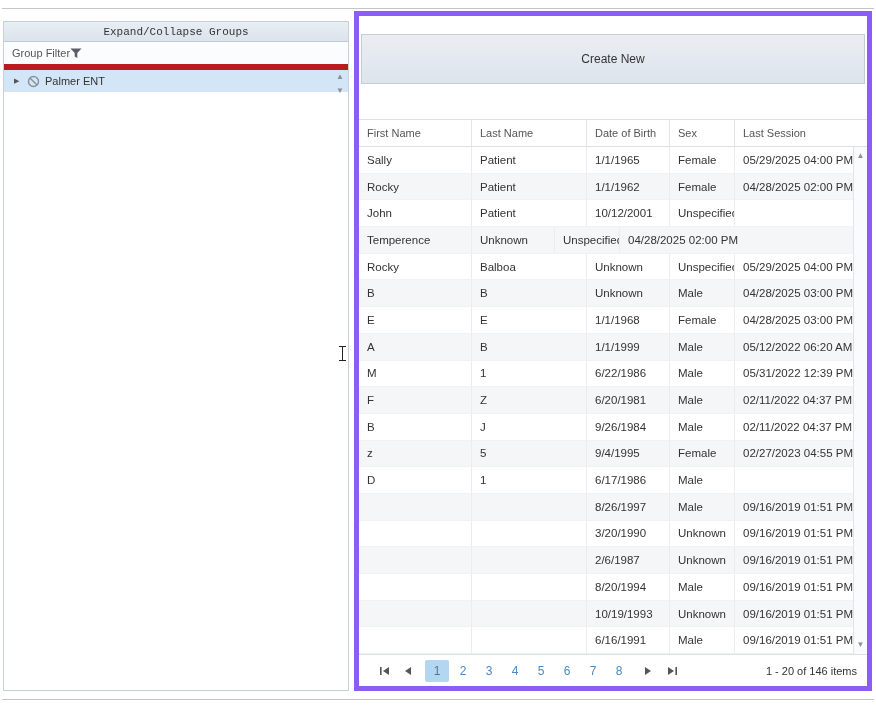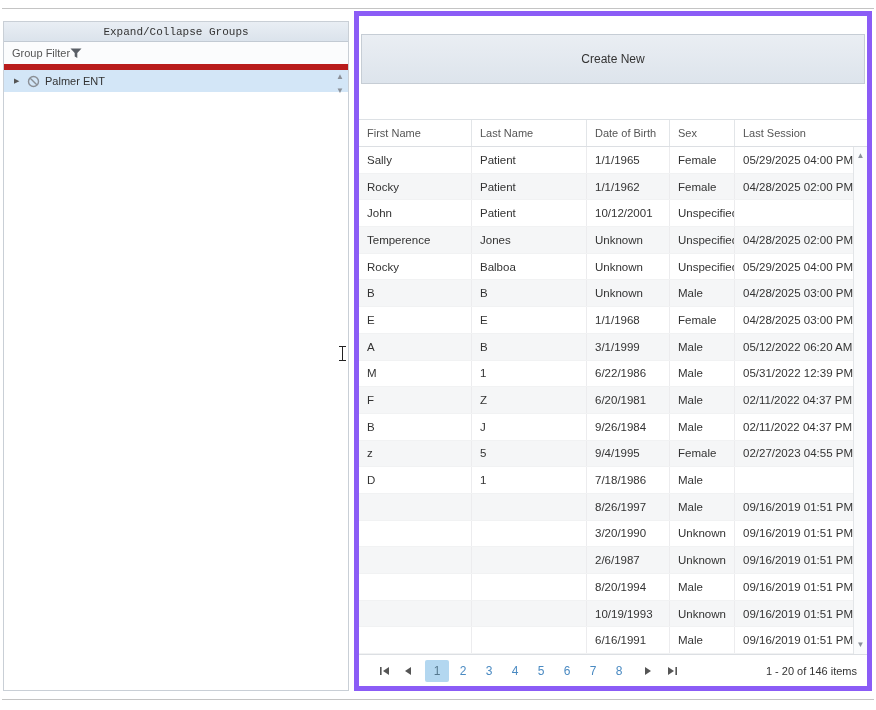--- a/index.html
+++ b/index.html
@@ -112,21 +112,20 @@
               <div class="tcell c4">04/28/2025 02:00 PM</div>
             </div>
             <div class="trow">
               <div class="tcell c0">John</div>
               <div class="tcell c1">Patient</div>
               <div class="tcell c2">10/12/2001</div>
               <div class="tcell c3">Unspecified</div>
             </div>
             <div class="trow alt">
               <div class="tcell c0">Temperence</div>
-              <div class="tcell c1">Jones</div>
               <div class="tcell c2">Unknown</div>
               <div class="tcell c3">Unspecified</div>
               <div class="tcell c4">04/28/2025 02:00 PM</div>
             </div>
             <div class="trow">
               <div class="tcell c0">Rocky</div>
               <div class="tcell c1">Balboa</div>
               <div class="tcell c2">Unknown</div>
               <div class="tcell c3">Unspecified</div>
               <div class="tcell c4">05/29/2025 04:00 PM</div>
@@ -141,21 +140,21 @@
             <div class="trow">
               <div class="tcell c0">E</div>
               <div class="tcell c1">E</div>
               <div class="tcell c2">1/1/1968</div>
               <div class="tcell c3">Female</div>
               <div class="tcell c4">04/28/2025 03:00 PM</div>
             </div>
             <div class="trow alt">
               <div class="tcell c0">A</div>
               <div class="tcell c1">B</div>
-              <div class="tcell c2">3/1/1999</div>
+              <div class="tcell c2">1/1/1999</div>
               <div class="tcell c3">Male</div>
               <div class="tcell c4">05/12/2022 06:20 AM</div>
             </div>
             <div class="trow">
               <div class="tcell c0">M</div>
               <div class="tcell c1">1</div>
               <div class="tcell c2">6/22/1986</div>
               <div class="tcell c3">Male</div>
               <div class="tcell c4">05/31/2022 12:39 PM</div>
             </div>
@@ -176,21 +175,21 @@
             <div class="trow alt">
               <div class="tcell c0">z</div>
               <div class="tcell c1">5</div>
               <div class="tcell c2">9/4/1995</div>
               <div class="tcell c3">Female</div>
               <div class="tcell c4">02/27/2023 04:55 PM</div>
             </div>
             <div class="trow">
               <div class="tcell c0">D</div>
               <div class="tcell c1">1</div>
-              <div class="tcell c2">7/18/1986</div>
+              <div class="tcell c2">6/17/1986</div>
               <div class="tcell c3">Male</div>
             </div>
             <div class="trow alt">
               <div class="tcell c0"></div>
               <div class="tcell c1"></div>
               <div class="tcell c2">8/26/1997</div>
               <div class="tcell c3">Male</div>
               <div class="tcell c4">09/16/2019 01:51 PM</div>
             </div>
             <div class="trow">

